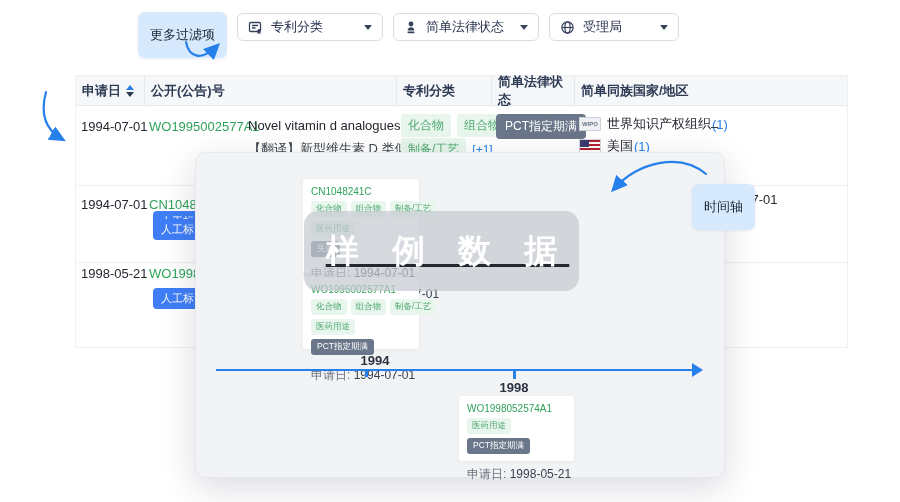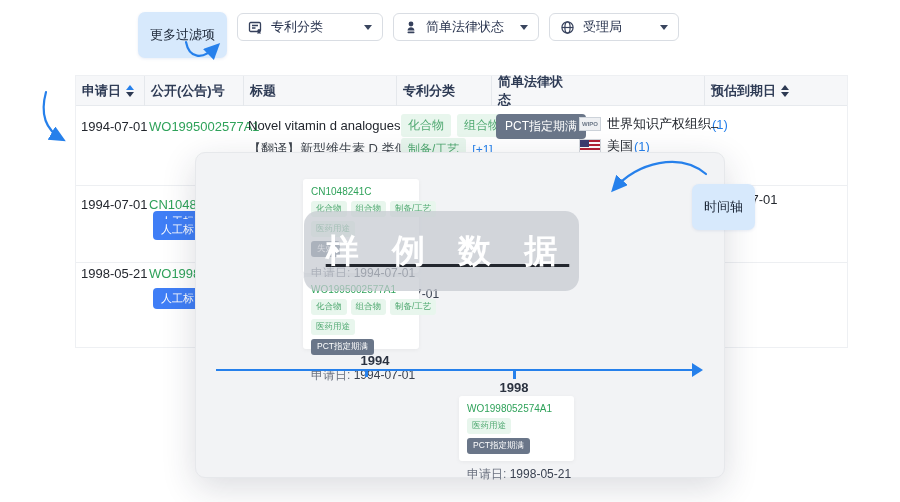--- a/index.html
+++ b/index.html
@@ -132,35 +132,28 @@
     <div class="th first" style="left:0; width:68px;">
       <span>申请日</span>
       <span class="sort">
           <i class="tri-up active"></i>
           <i class="tri-dn"></i>
         </span>
     </div>
     <div class="th" style="left:68px; width:99px;">
       <span>公开(公告)号</span>
     </div>
-    <div class="th" style="left:167px; width:153px;">
-      <span>标题</span>
-    </div>
     <div class="th" style="left:320px; width:95px;">
       <span>专利分类</span>
     </div>
     <div class="th" style="left:415px; width:83px;">
       <span>简单法律状态</span>
     </div>
-    <div class="th" style="left:628px; width:145px;">
-      <span>预估到期日</span>
-      <span class="sort">
-          <i class="tri-up"></i>
-          <i class="tri-dn"></i>
-        </span>
+    <div class="th" style="left:498px; width:130px;">
+      <span>简单同族国家/地区</span>
     </div>
 
     <div class="rowline" style="top:109px;"></div>
     <div class="rowline" style="top:186px;"></div>
 
     <div>
       <div class="cell" style="left:5px; top:43px;">1994-07-01</div>
       <a class="publink cell" style="left:73px; top:43px;">WO1995002577A1</a>
       <span class="badge-blue" style="left:77px; top:135px;">人工标引</span>
       <div class="cell" style="left:172px; top:42px;">Novel vitamin d analogues</div>

